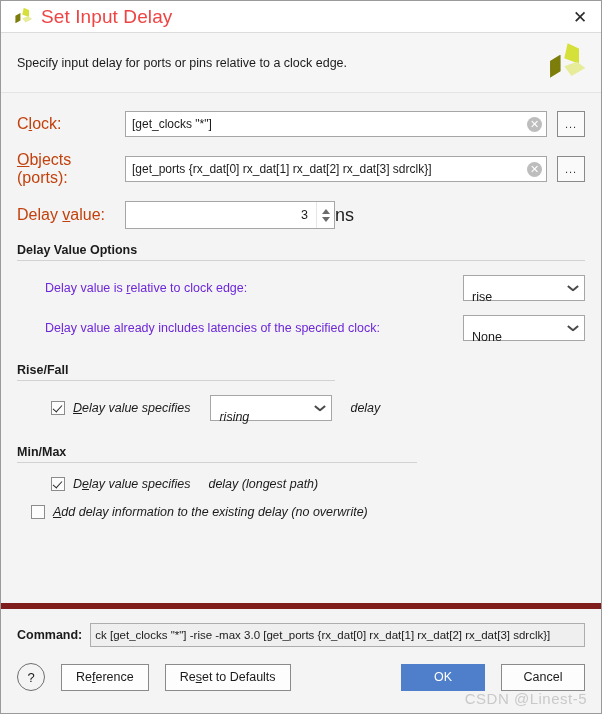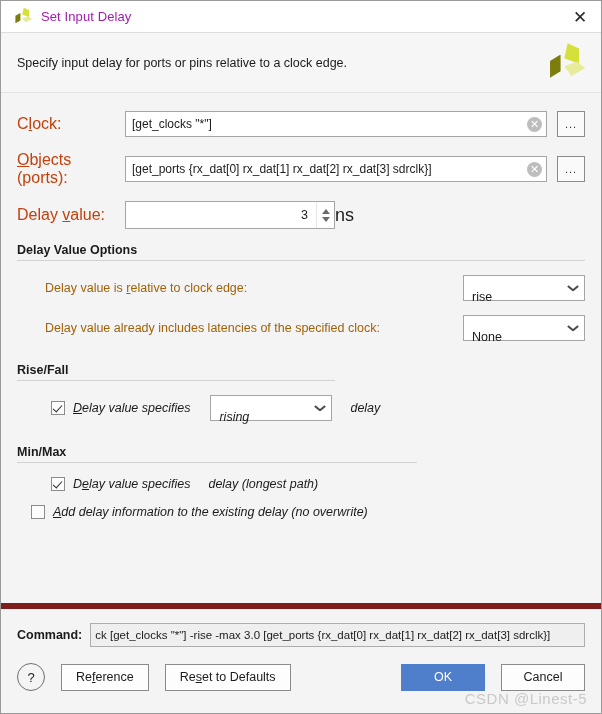--- a/index.html
+++ b/index.html
@@ -20,21 +20,21 @@
   .titlebar {
     height: 32px;
     background: #ffffff;
     border-bottom: 1px solid #dcdcdc;
     display: flex; align-items: center;
     padding: 0 4px 0 12px;
     box-sizing: border-box;
   }
   .title-logo { width: 20px; height: 18px; position: relative; flex: 0 0 auto; margin-right: 8px; }
   .title-text {
-    font-size: 13px; color: #a21caf; flex: 1 1 auto;
+    font-size: 19px; color: #ef4444; flex: 1 1 auto;
     letter-spacing: .1px;
   }
   .close-btn {
     width: 34px; height: 30px;
     display: flex; align-items: center; justify-content: center;
     font-size: 17px; color: #2b2b2b; cursor: default;
     font-family: "DejaVu Sans", sans-serif;
   }
 
   
@@ -139,21 +139,21 @@
     margin-bottom: 3px;
   }
   .group-rule { height: 1px; background: #d2d2d2; }
   .group-rule.short { width: 318px; }
   .group-rule.mid { width: 400px; }
 
   .opt-row {
     display: flex; align-items: center;
     margin-top: 14px; padding-left: 28px;
   }
-  .opt-label { font-size: 12.5px; color: #a16207; flex: 1 1 auto; }
+  .opt-label { font-size: 12.5px; color: #6d28d9; flex: 1 1 auto; }
 
   .select {
     width: 122px; height: 26px; flex: 0 0 auto;
     background: #ffffff; border: 1px solid #a6a6a6;
     display: flex; align-items: center;
     padding: 0 6px 0 8px; box-sizing: border-box;
     font-size: 12.5px; color: #1b1b1b;
   }
   .select.focused { border: 2px solid #3c66b0; }
   .select .sv { flex: 1 1 auto; margin-top: 18px; }

